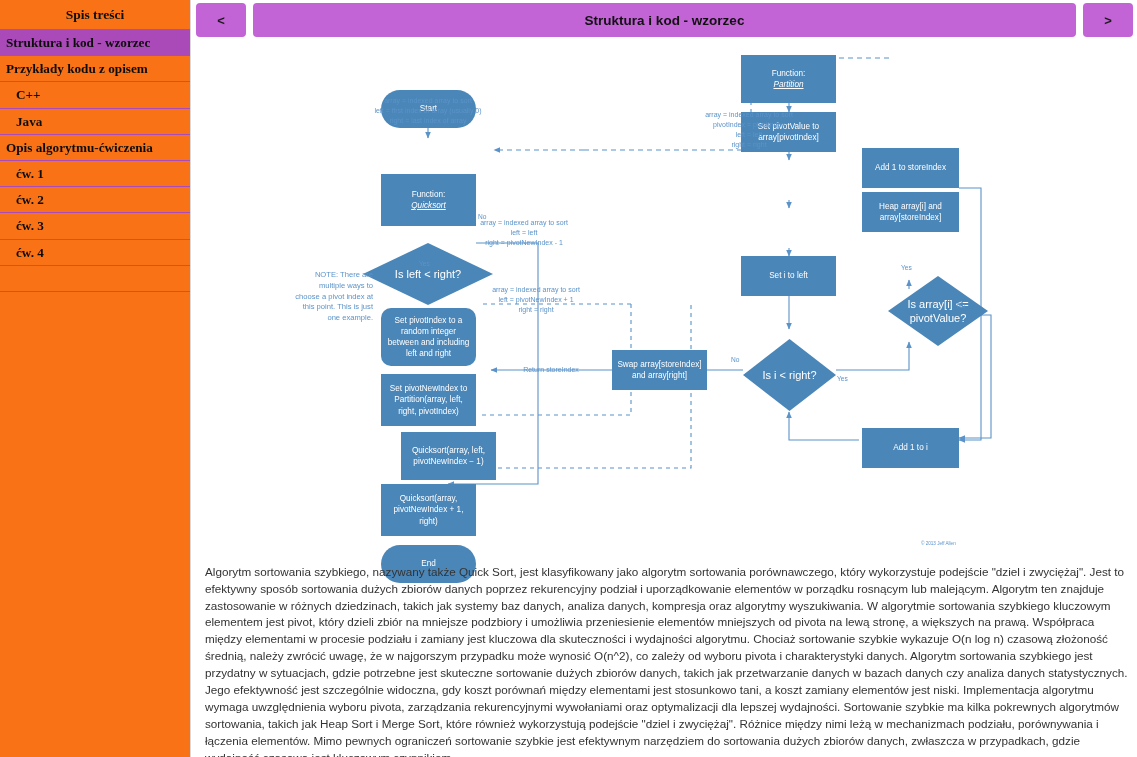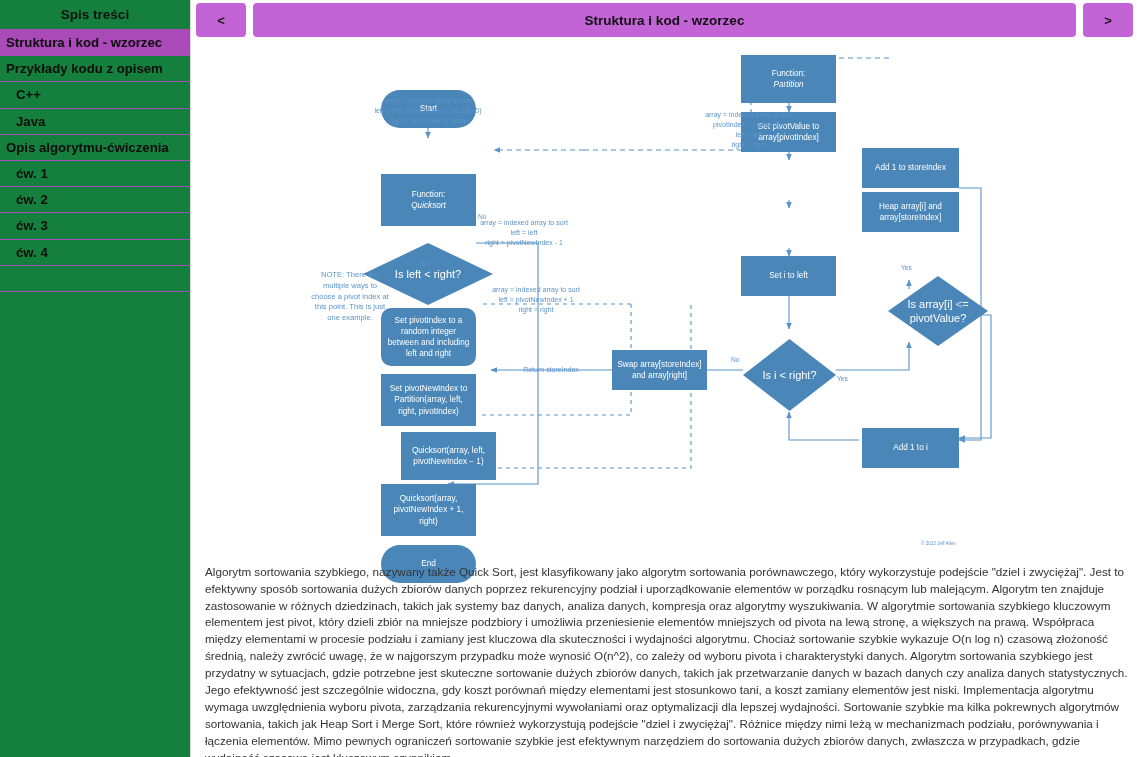--- a/index.html
+++ b/index.html
@@ -9,22 +9,23 @@
     background: #ffffff;
     font-family: "Liberation Sans", sans-serif;
     overflow: hidden;
   }
   #root { position: relative; width: 1137px; height: 757px; }
 
   
   #sidebar {
     position: absolute; left: 0; top: 0;
     width: 191px; height: 757px;
-    background: #15803d;
+    background: #f97316;
     border-right: 1px solid #d9d9d9;
+    font-family: Liberation Serif, serif;
   }
   .toc-title {
     height: 30px; line-height: 30px;
     text-align: center;
     font-weight: bold; font-size: 13.5px; color: #101010;
     border-bottom: 1px solid #a84bbd;
   }
   .toc-item {
     height: 26.2px; line-height: 26.2px;
     font-weight: bold; font-size: 13.2px; color: #0d0d0d;
@@ -86,21 +87,21 @@
     background: #4a86b8;
     color: #ffffff;
     display: flex; align-items: center; justify-content: center;
     text-align: center;
     font-size: 8.2px;
     line-height: 1.35;
     padding: 2px 4px;
     font-family: "Liberation Sans", sans-serif;
   }
   .node.term { border-radius: 26px; }
-  .node i { font-style: italic; }
+  .node i { font-style: italic; text-decoration: underline; }
 
   .diamond {
     position: absolute;
   }
   .diamond .dshape {
     position: absolute; left: 0; top: 0; width: 100%; height: 100%;
     background: #4a86b8;
     clip-path: polygon(50% 0%, 100% 50%, 50% 100%, 0% 50%);
   }
   .diamond .dlabel {
@@ -310,20 +311,20 @@
 
       <div class="edgelabel" style="left:300px;top:325px;width:120px;">Return storeIndex</div>
 
       <div class="ylabel" style="left:287px;top:173px;">No</div>
       <div class="ylabel" style="left:228px;top:220px;">Yes</div>
       <div class="ylabel" style="left:540px;top:316px;">No</div>
       <div class="ylabel" style="left:646px;top:335px;">Yes</div>
       <div class="ylabel" style="left:710px;top:224px;">Yes</div>
       <div class="ylabel" style="left:766px;top:262px;">No</div>
 
-      <div class="notebox" style="left:120px;top:230px;width:78px;">NOTE: There are multiple ways to choose a pivot index at this point. This is just one example.</div>
+      <div class="notebox" style="left:104px;top:230px;width:78px;text-align:right;">NOTE: There are multiple ways to choose a pivot index at this point. This is just one example.</div>
 
       <div class="copyright" style="left:730px;top:501px;">© 2013 Jeff Allen</div>
     </div>
 
     <p id="bodytext">Algorytm sortowania szybkiego, nazywany także Quick Sort, jest klasyfikowany jako algorytm sortowania porównawczego, który wykorzystuje podejście "dziel i zwyciężaj". Jest to efektywny sposób sortowania dużych zbiorów danych poprzez rekurencyjny podział i uporządkowanie elementów w porządku rosnącym lub malejącym. Algorytm ten znajduje zastosowanie w różnych dziedzinach, takich jak systemy baz danych, analiza danych, kompresja oraz algorytmy wyszukiwania. W algorytmie sortowania szybkiego kluczowym elementem jest pivot, który dzieli zbiór na mniejsze podzbiory i umożliwia przeniesienie elementów mniejszych od pivota na lewą stronę, a większych na prawą. Współpraca między elementami w procesie podziału i zamiany jest kluczowa dla skuteczności i wydajności algorytmu. Chociaż sortowanie szybkie wykazuje O(n log n) czasową złożoność średnią, należy zwrócić uwagę, że w najgorszym przypadku może wynosić O(n^2), co zależy od wyboru pivota i charakterystyki danych. Algorytm sortowania szybkiego jest przydatny w sytuacjach, gdzie potrzebne jest skuteczne sortowanie dużych zbiorów danych, takich jak przetwarzanie danych w bazach danych czy analiza danych statystycznych. Jego efektywność jest szczególnie widoczna, gdy koszt porównań między elementami jest stosunkowo tani, a koszt zamiany elementów jest niski. Implementacja algorytmu wymaga uwzględnienia wyboru pivota, zarządzania rekurencyjnymi wywołaniami oraz optymalizacji dla lepszej wydajności. Sortowanie szybkie ma kilka pokrewnych algorytmów sortowania, takich jak Heap Sort i Merge Sort, które również wykorzystują podejście "dziel i zwyciężaj". Różnice między nimi leżą w mechanizmach podziału, porównywania i łączenia elementów. Mimo pewnych ograniczeń sortowanie szybkie jest efektywnym narzędziem do sortowania dużych zbiorów danych, zwłaszcza w przypadkach, gdzie wydajność czasowa jest kluczowym czynnikiem.</p>
   </main>
 </div>
 
 </body></html>

